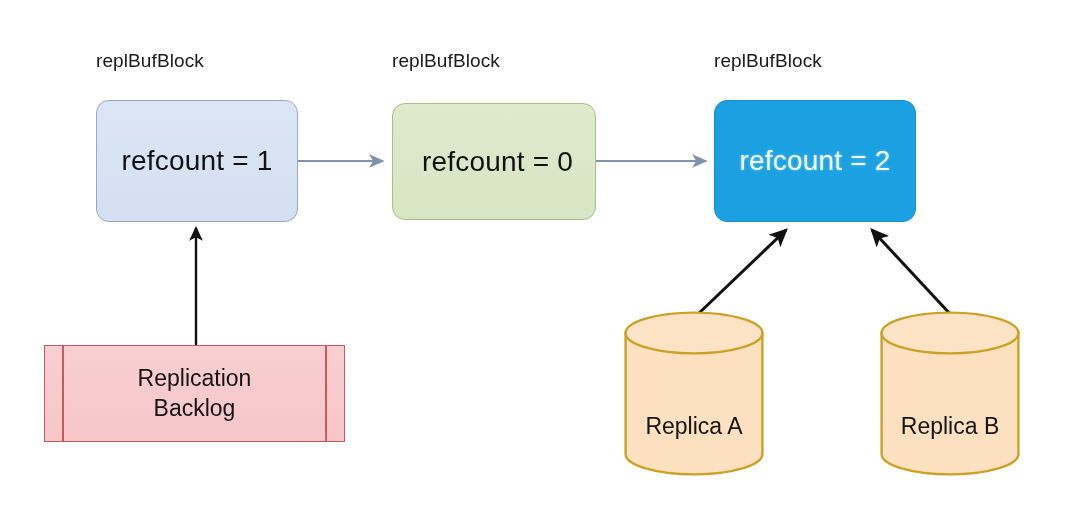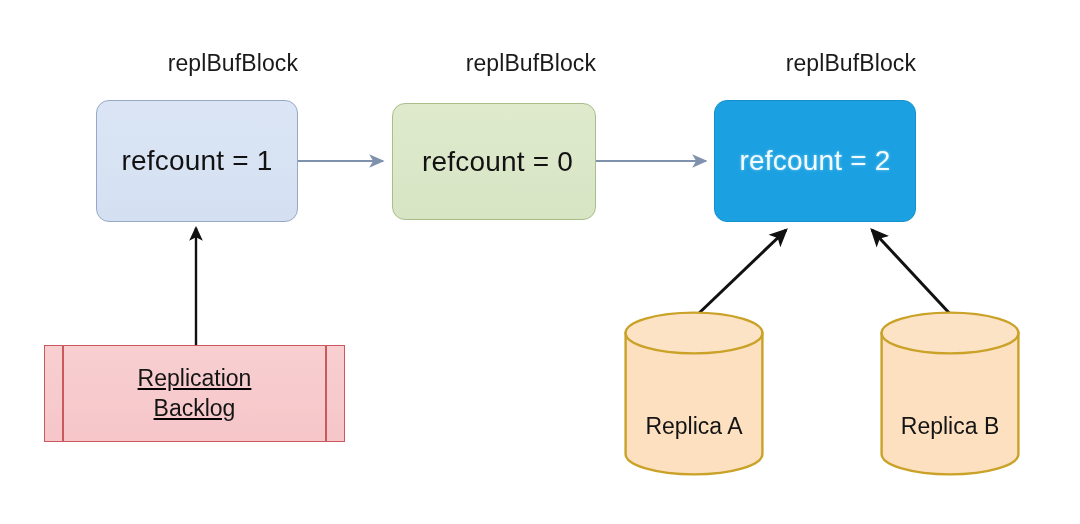--- a/index.html
+++ b/index.html
@@ -20,24 +20,24 @@
     left: 0;
     top: 0;
     width: 1080px;
     height: 524px;
     pointer-events: none;
   }
 
   
   .node-caption {
     position: absolute;
-    font-size: 23px;
+    font-size: 19px;
     color: #1a1a1a;
     letter-spacing: 0.1px;
-    text-align: right;
+    text-align: left;
     white-space: nowrap;
   }
 
   
   .buf-block {
     position: absolute;
     border-radius: 13px;
     box-sizing: border-box;
     display: flex;
     align-items: center;
@@ -66,21 +66,20 @@
 
   
   .process-shape {
     position: absolute;
     box-sizing: border-box;
     background: linear-gradient(180deg, #f8cfd1 0%, #f6c6c9 100%);
     border: 1.8px solid #c9585f;
     display: flex;
     align-items: center;
     justify-content: center;
-    text-decoration: underline;
   }
   .process-rail {
     position: absolute;
     top: 0;
     bottom: 0;
     width: 1.8px;
     background: #c9585f;
   }
   .process-label {
     font-size: 23px;

